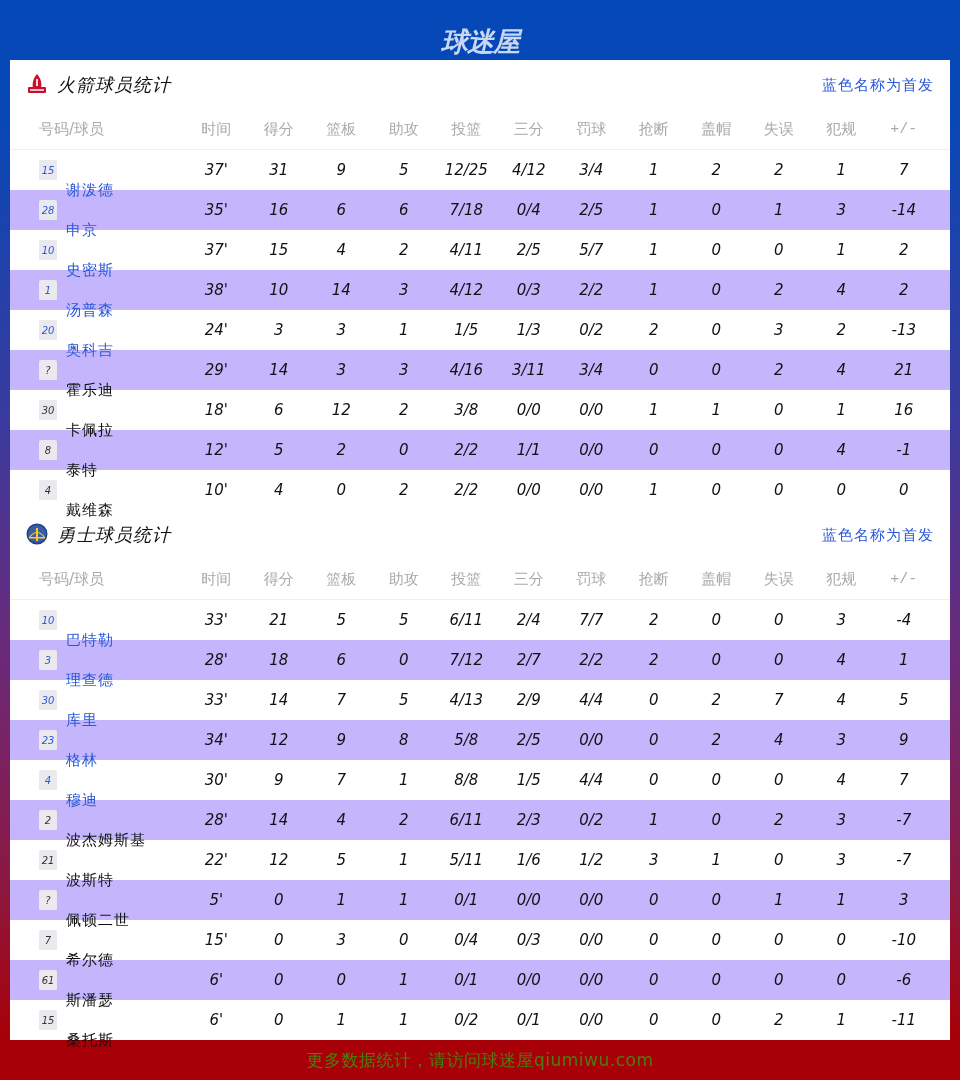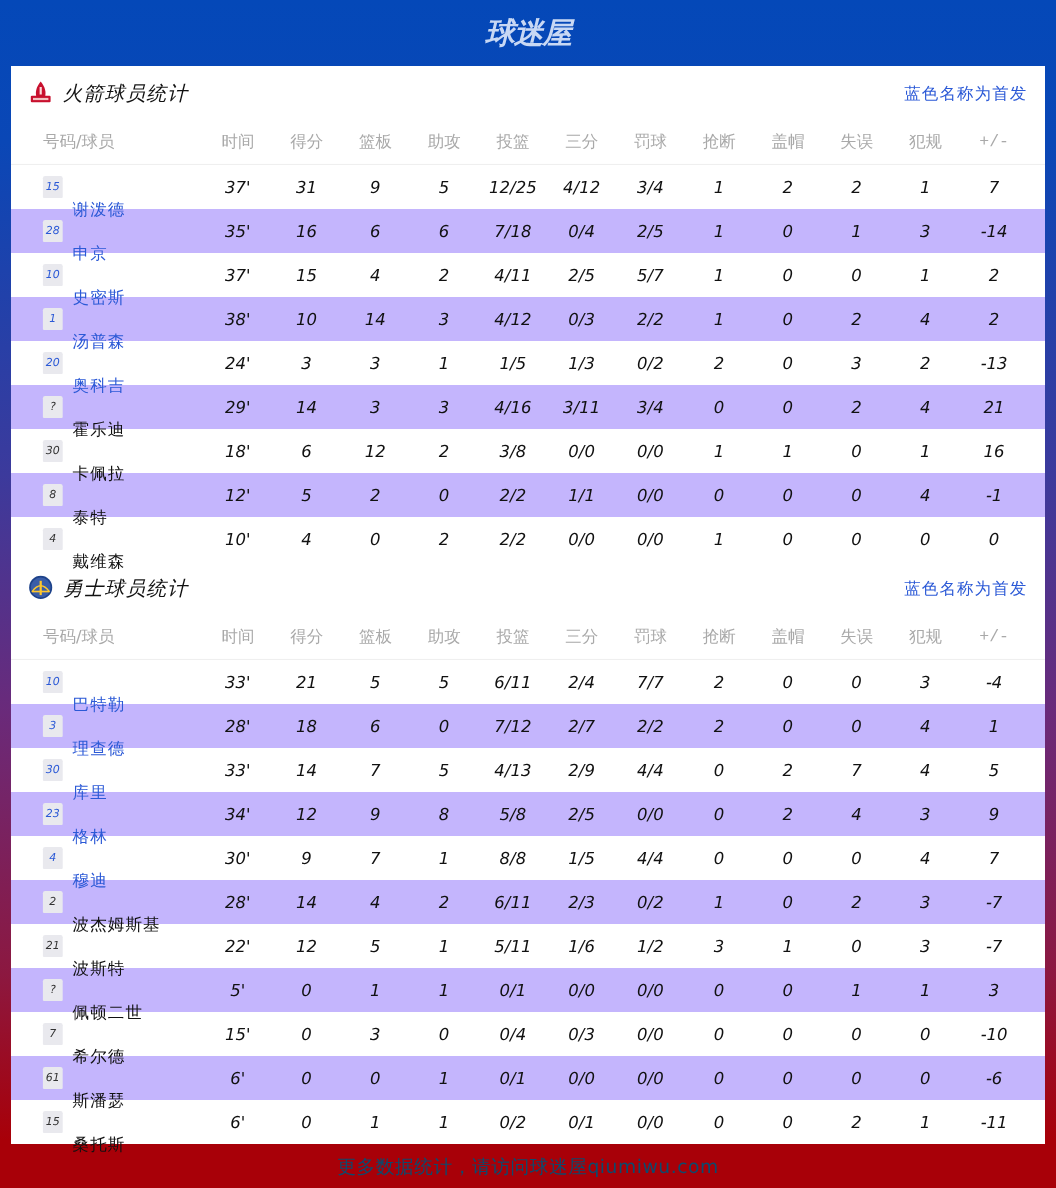--- a/index.html
+++ b/index.html
@@ -4,21 +4,21 @@
 <style>
   * { box-sizing: border-box; margin: 0; padding: 0; }
   html, body { width: 960px; height: 1080px; overflow: hidden; }
   body {
     font-family: "DejaVu Sans", "Liberation Sans", sans-serif;
     background: linear-gradient(180deg, #0448b8 0%, #0a47b6 12%, #3c3a9c 40%, #6a2a7a 60%, #8c1840 82%, #a80008 96%, #a80008 100%);
     position: relative;
   }
   .header {
     position: absolute; left: 0; top: 0; width: 960px; height: 60px;
-    display: flex; align-items: center; justify-content: center;
+    display: flex; align-items: flex-end; justify-content: center;
   }
   .logo {
     font-family: "DejaVu Sans", sans-serif;
     font-weight: bold; font-style: italic;
     font-size: 27px; color: #c8d8f4; letter-spacing: -1px;
   }
   .card {
     position: absolute; left: 10px; top: 60px; width: 940px; height: 980px;
     background: #ffffff;
   }
@@ -44,21 +44,21 @@
     font-size: 10px; font-style: italic;
     display: inline-flex; align-items: center; justify-content: center;
     margin-right: 9px; border-radius: 2px 2px 1px 1px;
   }
   .starter .jersey { color: #2b59d6; }
   .pname { font-size: 15px; color: #111; letter-spacing: 1px; margin-top: 40px; }
   .starter .pname { color: #2b59d6; }
   .footer {
     position: absolute; left: 0; top: 1040px; width: 960px; height: 40px;
     display: flex; align-items: center; justify-content: center;
-    color: #0c4a6e; font-size: 17px; letter-spacing: 0.5px;
+    color: #4d7c0f; font-size: 17px; letter-spacing: 0.5px;
   }
 </style>
 </head>
 <body>
 
 <div class="header">
   <span class="logo">球迷屋</span>
 </div>
 
 <div class="card">

